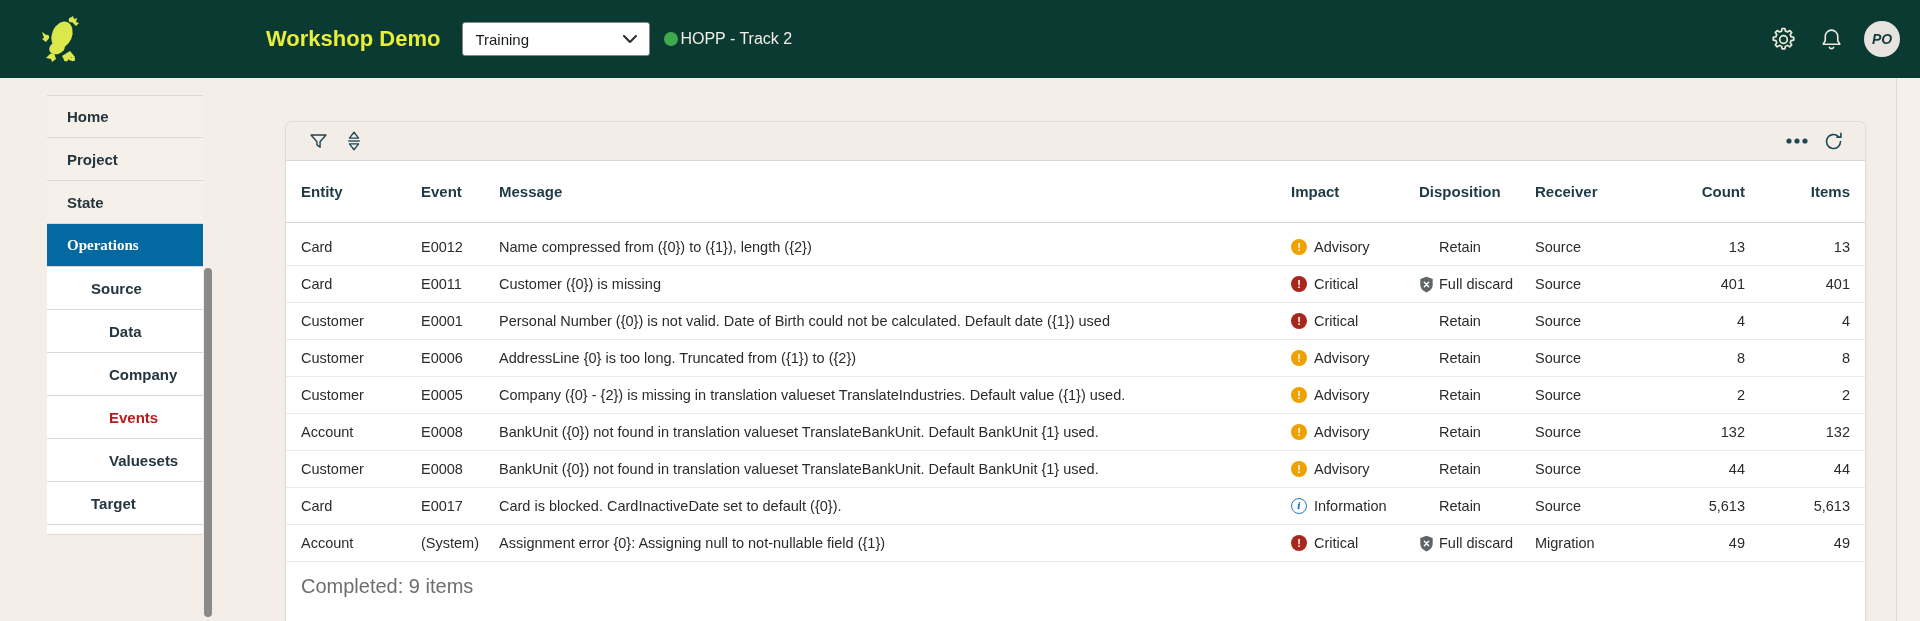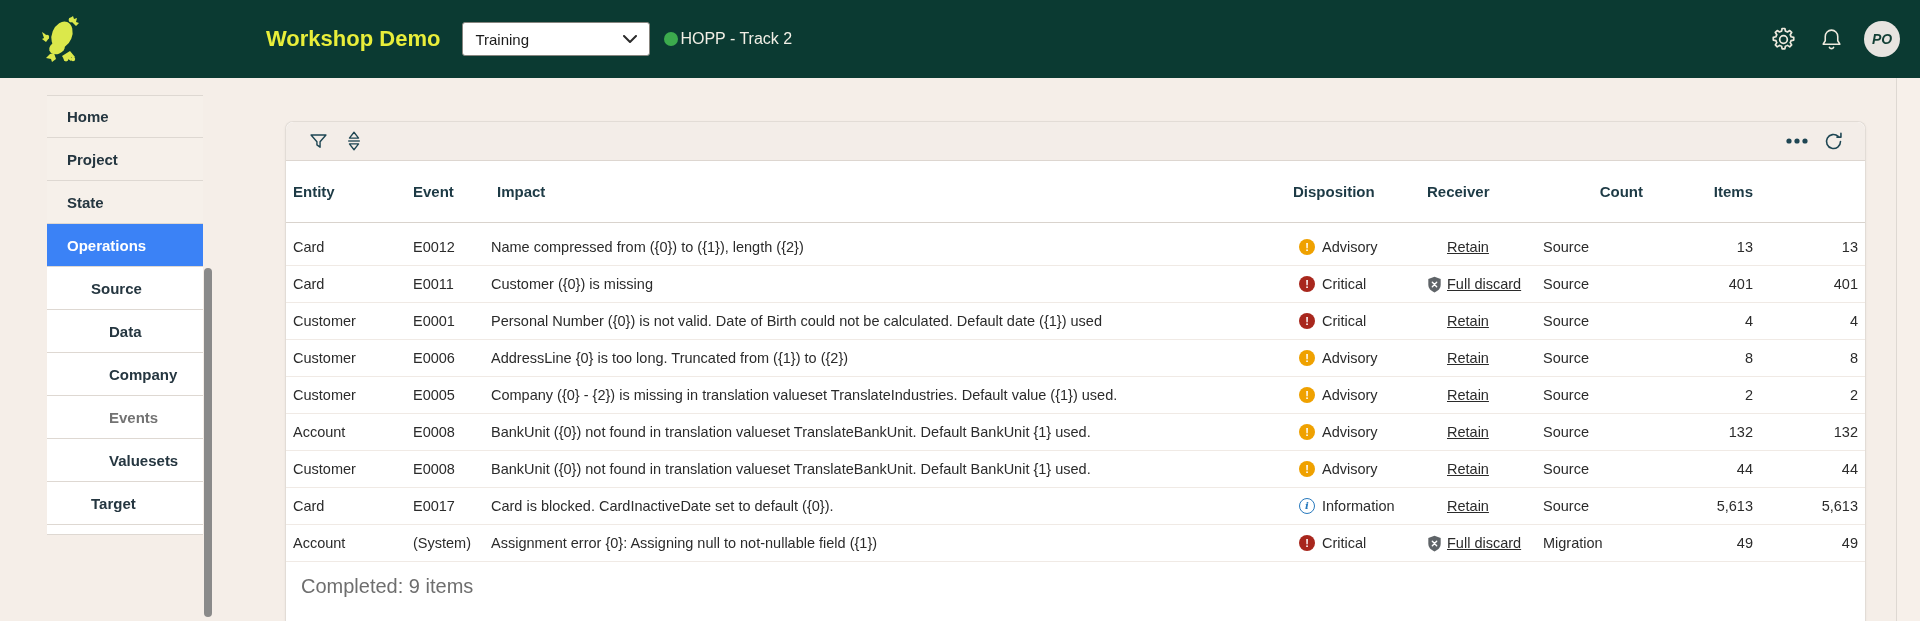--- a/index.html
+++ b/index.html
@@ -25,52 +25,52 @@
     color:#123f35; font-weight:bold; font-size:14px; display:flex; align-items:center; justify-content:center; cursor:pointer;font-style:italic; }
 
   
   .sidebar { position:absolute; left:24px; top:95px; width:156px;margin-left:23px; }
   .side-item { height:43px; display:flex; align-items:center; font-size:15px; font-weight:600;
     color:#253640; background:#f6f0ea; border-bottom:1px solid #ded8d2; cursor:pointer; }
   .side-item.first { border-top:1px solid #ded8d2; }
   .side-item.lvl0 { padding-left:20px; }
   .side-item.lvl1 { padding-left:44px; background:#ffffff; }
   .side-item.lvl2 { padding-left:62px; background:#ffffff; }
-  .side-item.selected { background:#3b82f6; color:#ffffff; }
-  .side-item.active-pink { color:#737373; }
+  .side-item.selected { background:#0369a1; color:#ffffff;font-family:Liberation Serif, serif; }
+  .side-item.active-pink { color:#b91c1c; }
   .side-item.stub { background:#ffffff; height:10px; }
   .side-scroll-thumb { position:absolute; left:157px; top:173px; width:8px; height:349px;
     background:#8a8a8a; border-radius:4px; }
 
   
   .panel { position:absolute; left:285px; top:121px; width:1581px; height:500px;
     background:#ffffff; border:1px solid #e2dcd6; border-bottom:none;
     border-radius:8px 8px 0 0; box-shadow:0 1px 3px rgba(0,0,0,0.05); }
   .toolbar { height:39px; background:#f3ede8; border-radius:8px 8px 0 0;
     border-bottom:1px solid #ddd6d0; display:flex; align-items:center; padding:0 18px; }
   .tool-btn { width:28px; height:28px; display:flex; align-items:center; justify-content:center; cursor:pointer; }
   .tool-btn + .tool-btn { margin-left:8px; }
   .toolbar-right { margin-left:auto; display:flex; align-items:center; }
 
   .grid-row { display:grid; grid-template-columns:120px 78px 1fr 134px 116px 100px 110px 105px;
-    padding:0 7px; align-items:center; }
+    padding:0 15px; align-items:center; }
   .thead { height:62px; border-bottom:1px solid #d9d3cd; font-size:15px; font-weight:600; color:#1d3a45; }
   .tbody { padding-top:6px; }
   .tr { height:37px; border-bottom:1px solid #f0eae5; font-size:14.5px; color:#2b2b2b; cursor:pointer; }
   .td-num, .th-num { text-align:right; }
   .td-impact, .th-impact { padding-left:6px; }
   .td-disp, .th-disp { padding-left:0; }
   .impact-cell { display:flex; align-items:center; }
   .imp-ic { width:16px; height:16px; border-radius:50%; margin-right:7px; flex:0 0 auto;
     display:flex; align-items:center; justify-content:center; font-size:11px; font-weight:bold; line-height:1; }
   .imp-advisory { background:#efa100; color:#ffffff; }
   .imp-critical { background:#a8271d; color:#ffffff; }
   .imp-info { background:#ffffff; border:1.5px solid #2779bd; color:#2779bd;
     font-family:"DejaVu Serif", serif; font-style:italic; font-size:10px; }
-  .disp-cell { display:flex; align-items:center;text-decoration:underline; }
+  .disp-cell { display:flex; align-items:center; }
   .disp-slot { width:20px; height:18px; display:flex; align-items:center; flex:0 0 auto; }
   .tfoot { padding:13px 15px 0 15px; font-size:20px; color:#6e6e6e; }
 
   .win-scroll { position:absolute; left:1896px; top:78px; width:24px; height:543px;
     background:#f7f0ea; border-left:1px solid #ded8d2; }
 </style>
 </head>
 <body>
 
 <header class="app-header">
@@ -183,20 +183,21 @@
           <path d="M20 12a8 8 0 1 1-2.6-5.9" fill="none" stroke="#1e4653" stroke-width="1.8" stroke-linecap="round"></path>
           <path d="M20.5 2.5v4.5H16" fill="none" stroke="#1e4653" stroke-width="1.8" stroke-linecap="round" stroke-linejoin="round"></path>
         </svg>
       </div>
     </div>
   </div>
 
   <div class="grid-row thead">
     <div>Entity</div>
     <div>Event</div>
+    <div>Message</div>
     <div class="th-impact">Impact</div>
     <div class="th-disp">Disposition</div>
     <div>Receiver</div>
     <div class="th-num">Count</div>
     <div class="th-num">Items</div>
   </div>
 
   <div class="tbody">
 
     <div class="grid-row tr">

